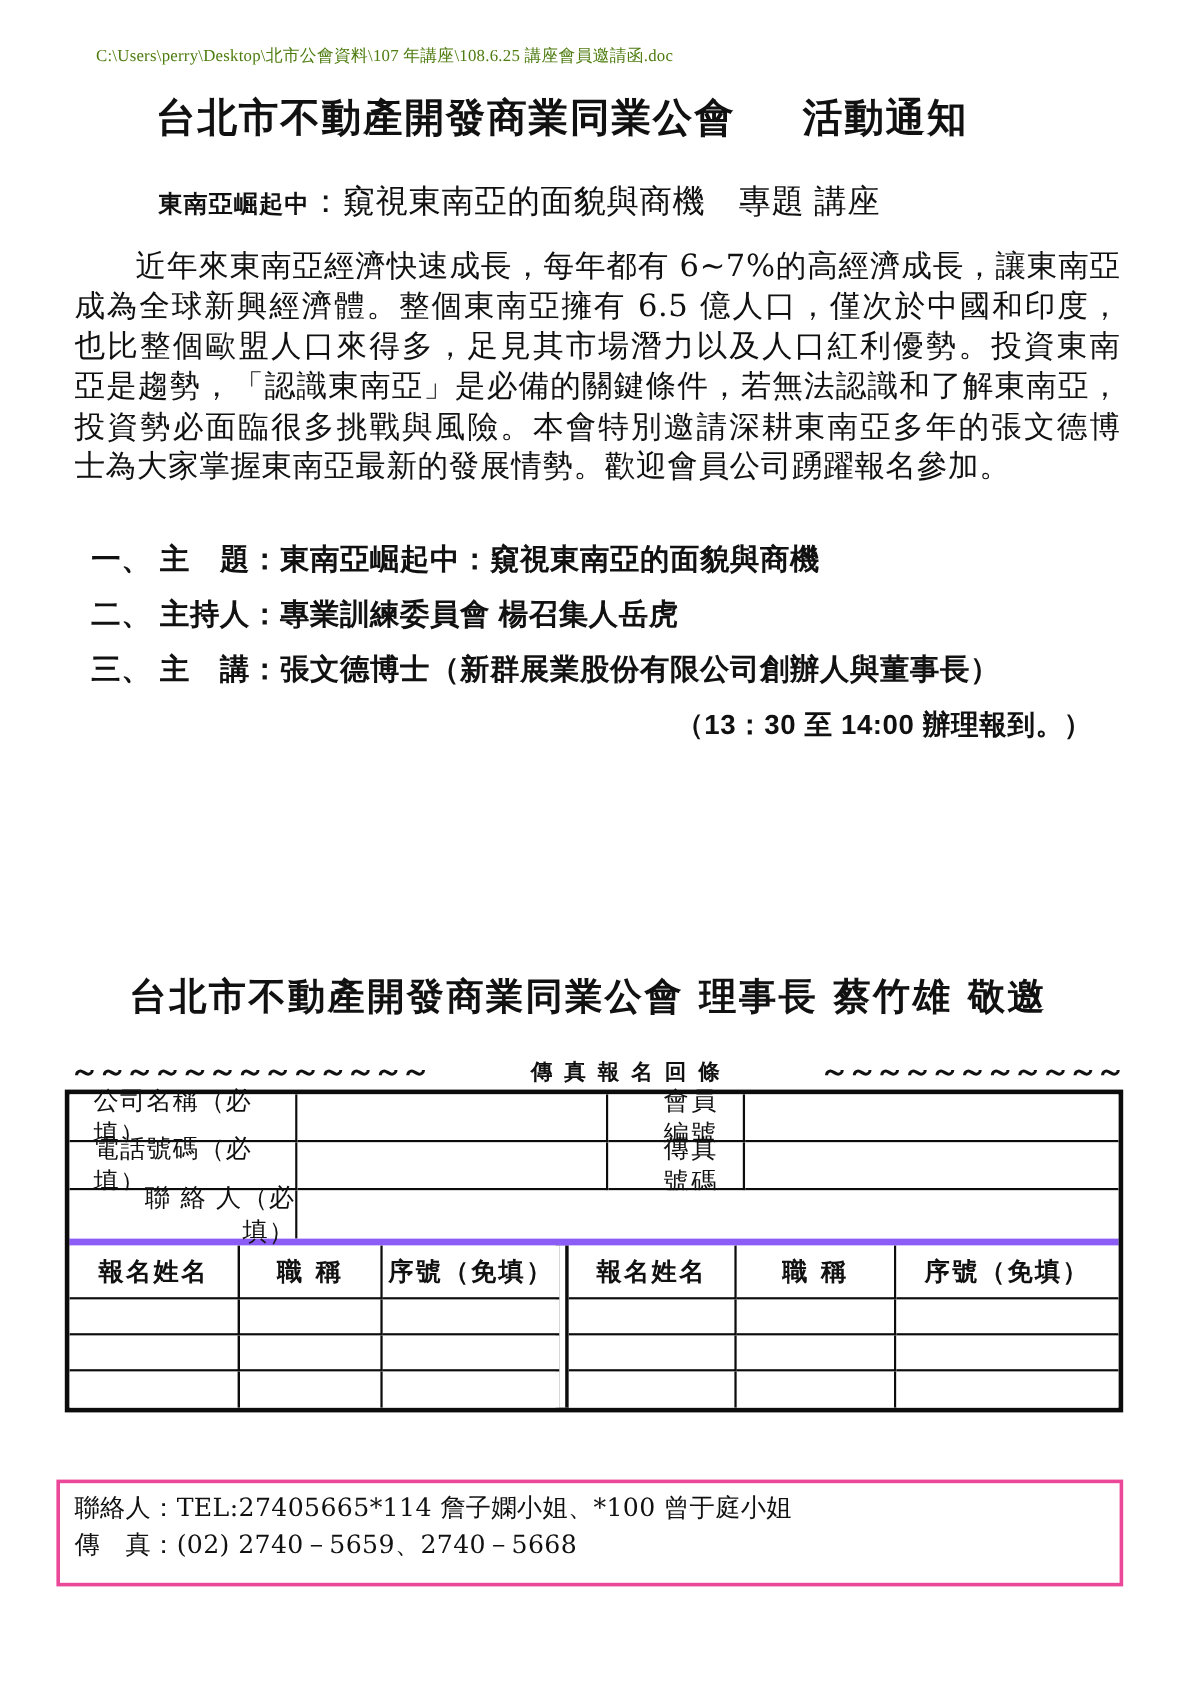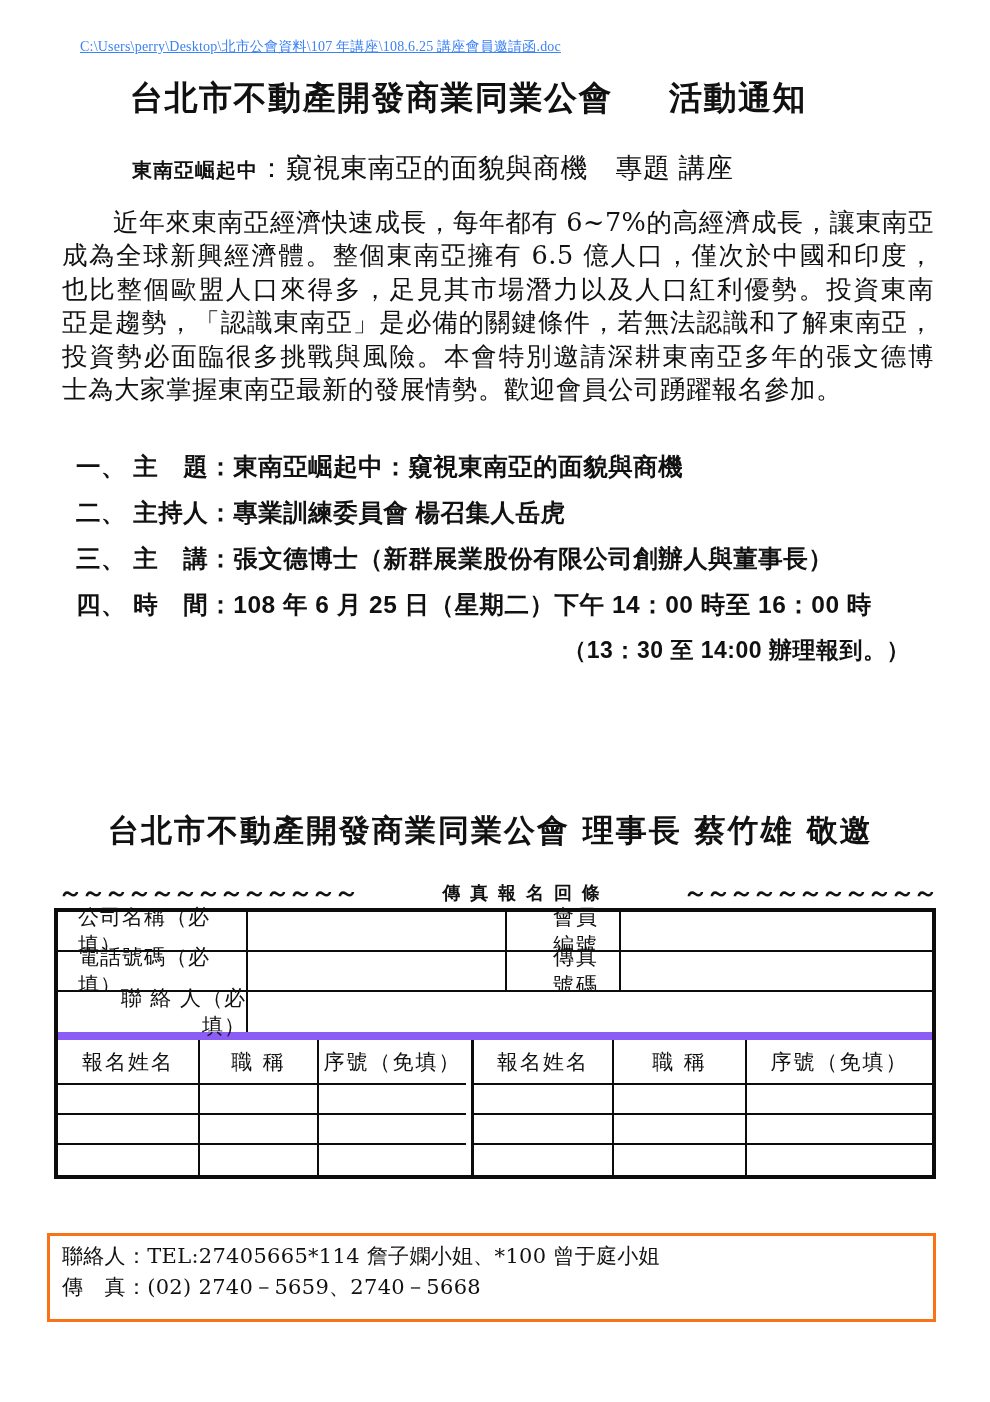--- a/index.html
+++ b/index.html
@@ -3,23 +3,22 @@
 <meta charset="utf-8">
 <style>
   html,body{margin:0;padding:0;background:#e8e8e8;}
   .page{
     position:relative; width:990px; height:1402px; background:#ffffff;
     margin:0 auto; overflow:hidden;
     font-family:"DejaVu Serif","Liberation Serif",serif; color:#111;
   }
   .file-path{
     position:absolute; top:38px; left:80px;
-    font-family:"Liberation Serif",serif; font-size:14px; color:#3b82f6;
+    font-family:"Liberation Serif",serif; font-size:14px; color:#4d7c0f;
     letter-spacing:.2px;
-    text-decoration:underline;
   }
   .title-row{
     position:absolute; top:76px; left:130px; display:flex; gap:56px;
     font-family:"Liberation Sans","DejaVu Sans",sans-serif;
     font-weight:700; font-size:33px; letter-spacing:1.5px; white-space:nowrap;
   }
   .subtitle{
     position:absolute; top:150px; left:132px; white-space:nowrap;
     font-family:"Liberation Sans","DejaVu Sans",sans-serif;
   }
@@ -66,39 +65,39 @@
   .icell{
     box-sizing:border-box; height:40px; border-right:2px solid #0c0c0c;
     border-bottom:2px solid #0c0c0c; display:flex; align-items:center;
     font-size:21px; letter-spacing:1px; background:#fff;padding-left:46px;
   }
   .icell.lbl{ padding-left:20px; }
   .icell.ctr{ justify-content:center; letter-spacing:2px; }
   .icell.lastc{ border-right:none; }
   .icell.span3{ grid-column:2 / -1; border-right:none; }
   .icell.nobb{ border-bottom:none;text-align:right; }
-  .roster{ display:flex; border-top:8px solid #8b5cf6; }
+  .roster{ display:flex; border-top:6px solid #8b5cf6;font-weight:bold; }
   .half{ display:grid; box-sizing:border-box; }
   .half.left{ width:408px; grid-template-columns:142px 119px 147px; border-right:3px solid #0c0c0c; }
   .half.right{ flex:1; margin-left:5px; border-left:3px solid #0c0c0c; grid-template-columns:140px 133px 1fr; }
   .rcell{
     box-sizing:border-box; border-right:2px solid #0c0c0c; border-bottom:2px solid #0c0c0c;
     background:#fff;
   }
   .rcell.hd{
     height:45px; display:flex; align-items:center; justify-content:center;
     font-size:21px; letter-spacing:2px;
   }
   .rcell.empty{ height:30px; }
   .half .rcell:nth-child(3n){ border-right:none; }
   .half .rcell:nth-last-child(-n+3){ border-bottom:none; }
   
   .contact-box{
     position:absolute; top:1233px; left:47px; width:889px; box-sizing:border-box;
-    border:3px solid #f97316; padding:5px 10px 16px 12px;
+    border:3px solid #ec4899; padding:5px 10px 16px 12px;
     font-size:21px; letter-spacing:.3px; background:#fff;
   }
   .contact-box .cline{ line-height:31px; white-space:nowrap; }
   .artifact{
     position:absolute; top:1238px; left:706px; width:14px; height:22px;
     opacity:.55;
   }
 </style>
 </head>
 <body>
@@ -122,21 +121,20 @@
     <div class="pline just">也比整個歐盟人口來得多，足見其市場潛力以及人口紅利優勢。投資東南</div>
     <div class="pline just">亞是趨勢，「認識東南亞」是必備的關鍵條件，若無法認識和了解東南亞，</div>
     <div class="pline just">投資勢必面臨很多挑戰與風險。本會特別邀請深耕東南亞多年的張文德博</div>
     <div class="pline">士為大家掌握東南亞最新的發展情勢。歡迎會員公司踴躍報名參加。</div>
   </div>
 
   <div class="agenda">
     <div class="item">一、 主　題：東南亞崛起中：窺視東南亞的面貌與商機</div>
     <div class="item">二、 主持人：專業訓練委員會 楊召集人岳虎</div>
     <div class="item">三、 主　講：張文德博士（新群展業股份有限公司創辦人與董事長）</div>
-    <div class="item">四、 時　間：108 年 6 月 25 日（星期二）下午 14：00 時至 16：00 時</div>
     <div class="note">（13：30 至 14:00 辦理報到。）</div>
   </div>
 
   <div class="signature">台北市不動產開發商業同業公會 理事長 蔡竹雄 敬邀</div>
 
   <div class="fax-divider">
     <span class="tildes">～～～～～～～～～～～～～</span>
     <span class="fax-title">傳真報名回條</span>
     <span class="tildes">～～～～～～～～～～～</span>
   </div>

